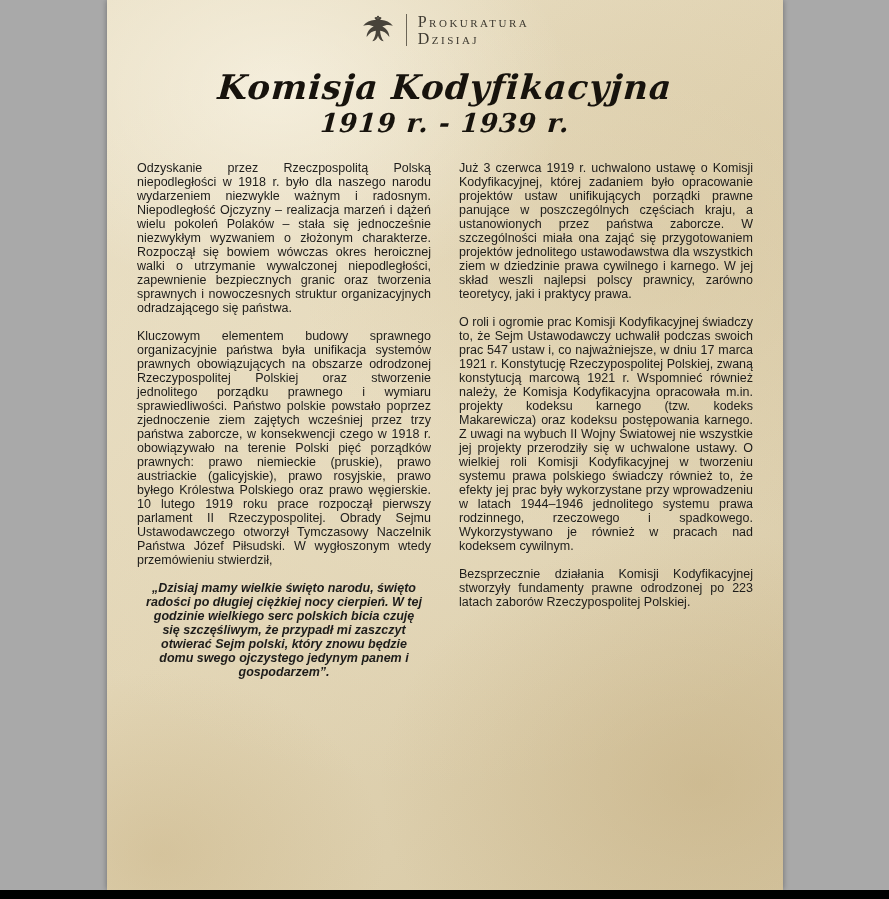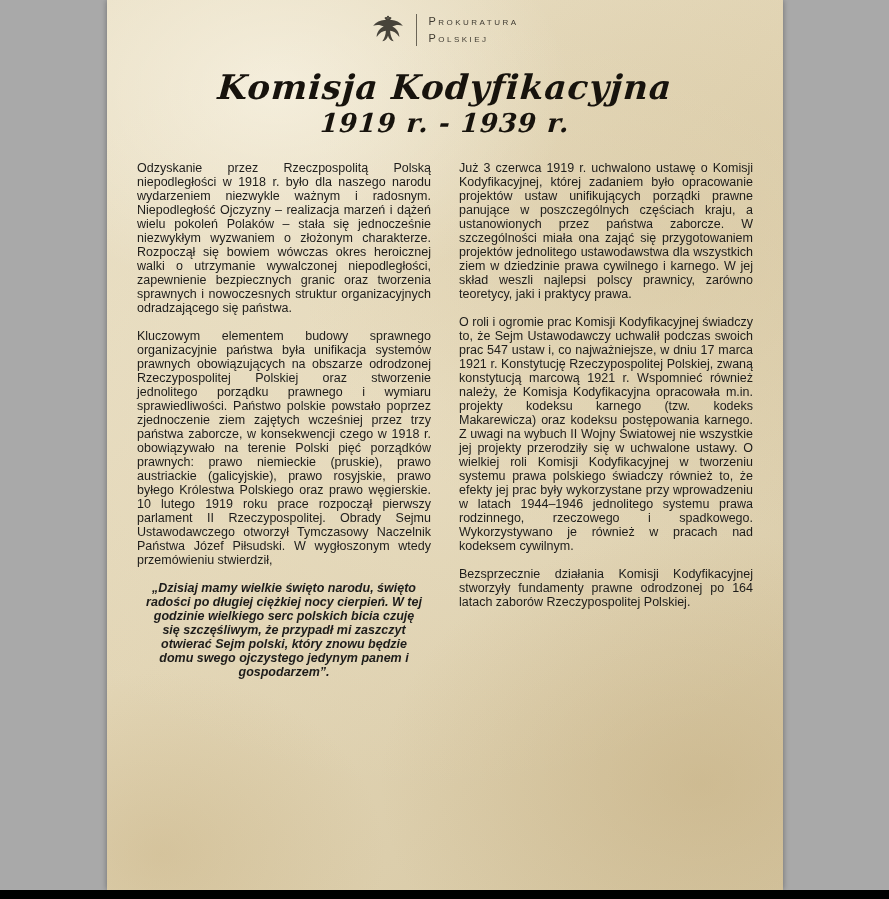--- a/index.html
+++ b/index.html
@@ -44,24 +44,24 @@
     width: 1px;
     height: 32px;
     background: #6b6557;
   }
   .org {
     display: inline-flex;
     flex-direction: column;
     justify-content: center;
   }
   .org-line {
-    font-family: Liberation Sans, sans-serif;
+    font-family: Liberation Serif, serif;
     font-variant: small-caps;
     letter-spacing: 2.5px;
-    font-size: 11px;
+    font-size: 16px;
     line-height: 17px;
     color: #3e3a31;
   }
   .title {
     margin: 22px 0 0 0;
     text-align: center;
     font-family: "DejaVu Serif", serif;
     font-style: italic;
     font-weight: bold;
     font-size: 34px;
@@ -139,35 +139,35 @@
           C8 27 12 22 18 19
           C14 17 9 16 3 18
           C8 12 15 9 21 10 L19 7
           C20 5 23 5 24 8 Z"></path>
         <circle fill="#47433a" cx="24" cy="5.5" r="1.6"></circle>
       </svg>
     </span>
     <span class="masthead-rule"></span>
     <span class="org">
       <span class="org-line">Prokuratura</span>
-      <span class="org-line">Polskiej</span>
+      <span class="org-line">Dzisiaj</span>
     </span>
   </div>
 
   <h1 class="title">Komisja Kodyfikacyjna</h1>
   <h2 class="subtitle">1919 r. - 1939 r.</h2>
 
   <div class="columns">
     <div class="col">
       <p>Odzyskanie przez Rzeczpospolitą Polską niepodległości w 1918 r. było dla naszego narodu wydarzeniem niezwykle ważnym i radosnym. Niepodległość Ojczyzny – realizacja marzeń i dążeń wielu pokoleń Polaków – stała się jednocześnie niezwykłym wyzwaniem o złożonym charakterze. Rozpoczął się bowiem wówczas okres heroicznej walki o utrzymanie wywalczonej niepodległości, zapewnienie bezpiecznych granic oraz tworzenia sprawnych i nowoczesnych struktur organizacyjnych odradzającego się państwa.</p>
       <p>Kluczowym elementem budowy sprawnego organizacyjnie państwa była unifikacja systemów prawnych obowiązujących na obszarze odrodzonej Rzeczypospolitej Polskiej oraz stworzenie jednolitego porządku prawnego i wymiaru sprawiedliwości. Państwo polskie powstało poprzez zjednoczenie ziem zajętych wcześniej przez trzy państwa zaborcze, w konsekwencji czego w 1918 r. obowiązywało na terenie Polski pięć porządków prawnych: prawo niemieckie (pruskie), prawo austriackie (galicyjskie), prawo rosyjskie, prawo byłego Królestwa Polskiego oraz prawo węgierskie. 10 lutego 1919 roku prace rozpoczął pierwszy parlament II Rzeczypospolitej. Obrady Sejmu Ustawodawczego otworzył Tymczasowy Naczelnik Państwa Józef Piłsudski. W wygłoszonym wtedy przemówieniu stwierdził,</p>
       <p class="quote">„Dzisiaj mamy wielkie święto narodu, święto radości po długiej ciężkiej nocy cierpień. W tej godzinie wielkiego serc polskich bicia czuję się szczęśliwym, że przypadł mi zaszczyt otwierać Sejm polski, który znowu będzie domu swego ojczystego jedynym panem i gospodarzem”.</p>
     </div>
     <div class="col">
       <p>Już 3 czerwca 1919 r. uchwalono ustawę o Komisji Kodyfikacyjnej, której zadaniem było opracowanie projektów ustaw unifikujących porządki prawne panujące w poszczególnych częściach kraju, a ustanowionych przez państwa zaborcze. W szczególności miała ona zająć się przygotowaniem projektów jednolitego ustawodawstwa dla wszystkich ziem w dziedzinie prawa cywilnego i karnego. W jej skład weszli najlepsi polscy prawnicy, zarówno teoretycy, jaki i praktycy prawa.</p>
       <p>O roli i ogromie prac Komisji Kodyfikacyjnej świadczy to, że Sejm Ustawodawczy uchwalił podczas swoich prac 547 ustaw i, co najważniejsze, w dniu 17 marca 1921 r. Konstytucję Rzeczypospolitej Polskiej, zwaną konstytucją marcową 1921 r. Wspomnieć również należy, że Komisja Kodyfikacyjna opracowała m.in. projekty kodeksu karnego (tzw. kodeks Makarewicza) oraz kodeksu postępowania karnego. Z uwagi na wybuch II Wojny Światowej nie wszystkie jej projekty przerodziły się w uchwalone ustawy. O wielkiej roli Komisji Kodyfikacyjnej w tworzeniu systemu prawa polskiego świadczy również to, że efekty jej prac były wykorzystane przy wprowadzeniu w latach 1944–1946 jednolitego systemu prawa rodzinnego, rzeczowego i spadkowego. Wykorzystywano je również w pracach nad kodeksem cywilnym.</p>
-      <p>Bezsprzecznie działania Komisji Kodyfikacyjnej stworzyły fundamenty prawne odrodzonej po 164 latach zaborów Rzeczypospolitej Polskiej.</p>
+      <p>Bezsprzecznie działania Komisji Kodyfikacyjnej stworzyły fundamenty prawne odrodzonej po 223 latach zaborów Rzeczypospolitej Polskiej.</p>
     </div>
   </div>
 
 </div>
 
 <div class="bottom-bar"></div>
 
 </body></html>

